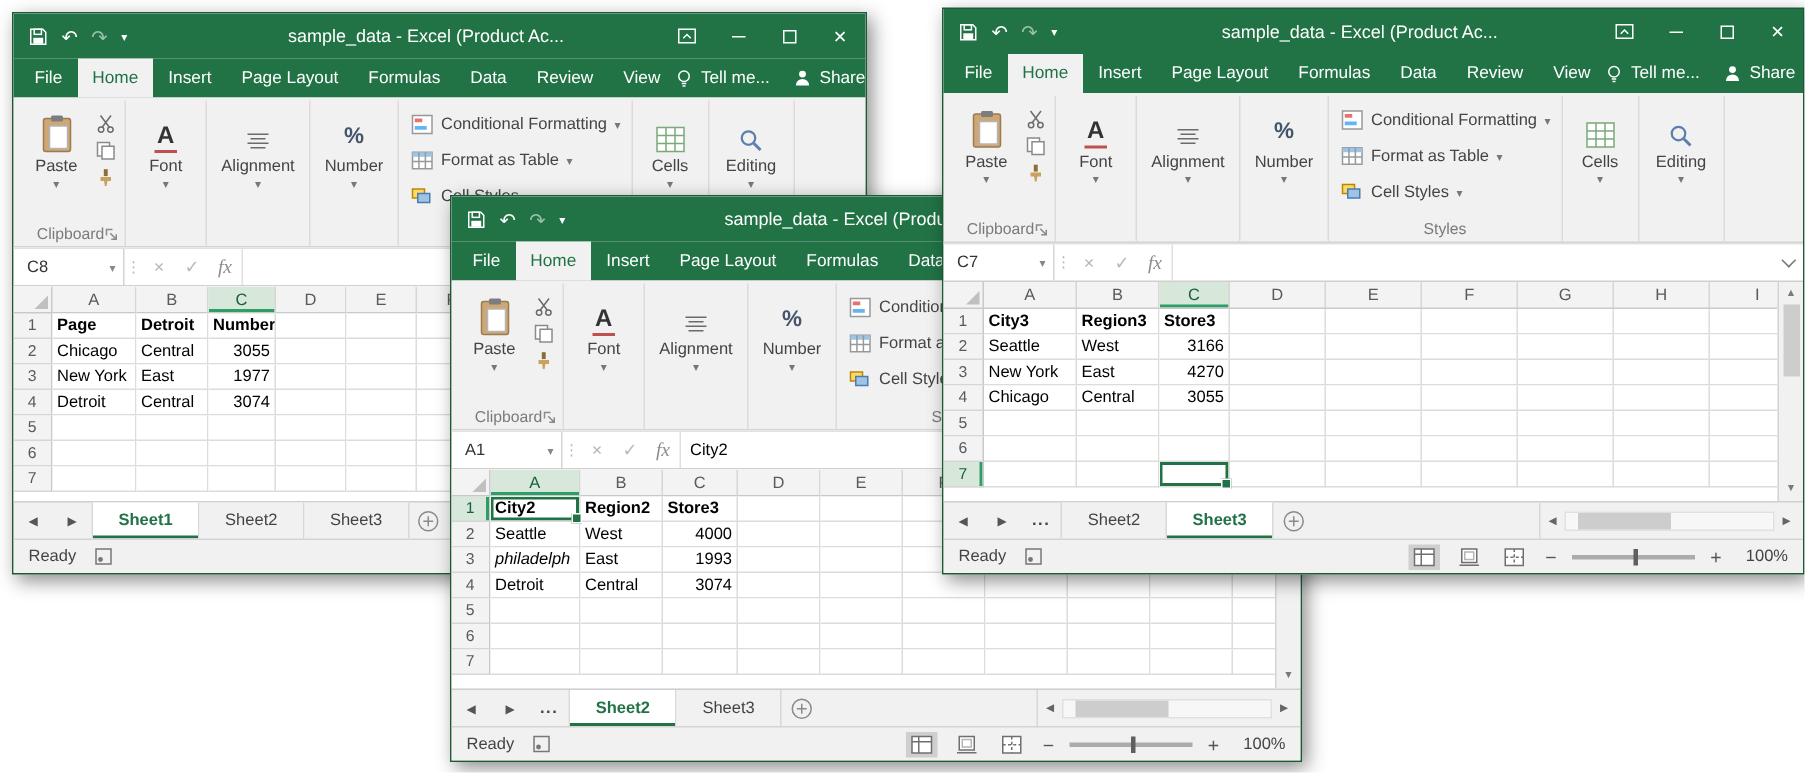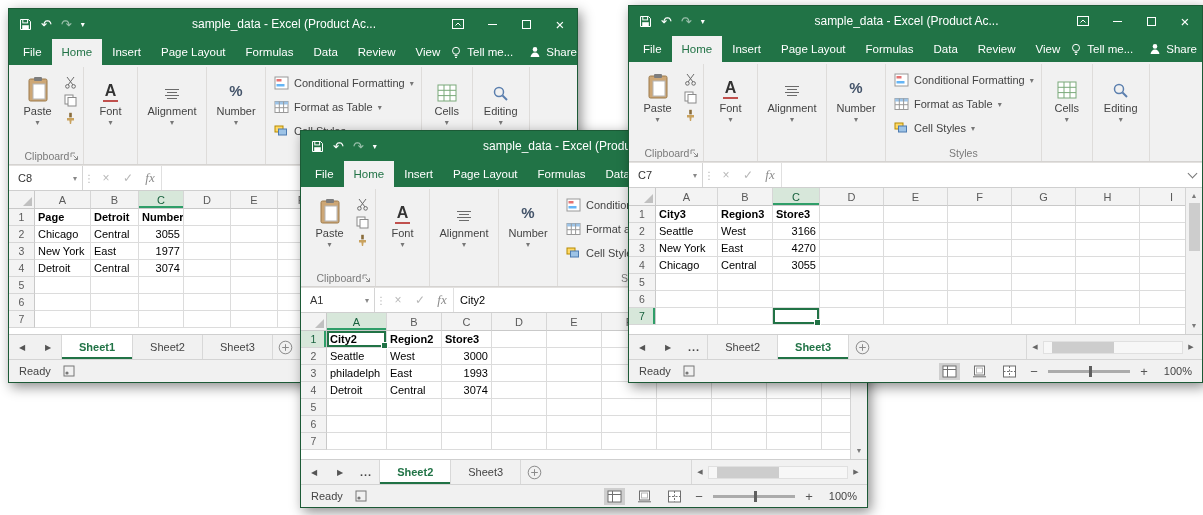--- a/index.html
+++ b/index.html
@@ -723,32 +723,32 @@
           <div class="cell" style="width: 55px;"></div>
           <div class="cell" style="width: 55px;"></div>
           <div class="cell" style="width: 55px;"></div>
           <div class="cell" style="width: 55px;"></div>
           <div class="cell" style="width: 55px;"></div>
         </div>
         <div class="grow">
           <div class="rh" style="width: 26px;">2</div>
           <div class="cell" style="width: 60px;">Seattle</div>
           <div class="cell" style="width: 55px;">West</div>
-          <div class="cell num" style="width: 50px;">3000</div>
+          <div class="cell num" style="width: 50px;">4000</div>
           <div class="cell" style="width: 55px;"></div>
           <div class="cell" style="width: 55px;"></div>
           <div class="cell" style="width: 55px;"></div>
           <div class="cell" style="width: 55px;"></div>
           <div class="cell" style="width: 55px;"></div>
           <div class="cell" style="width: 55px;"></div>
           <div class="cell" style="width: 55px;"></div>
         </div>
         <div class="grow">
           <div class="rh" style="width: 26px;">3</div>
-          <div class="cell" style="width: 60px;">philadelph</div>
+          <div class="cell" style="width: 60px; font-style: italic;">philadelph</div>
           <div class="cell" style="width: 55px;">East</div>
           <div class="cell num" style="width: 50px;">1993</div>
           <div class="cell" style="width: 55px;"></div>
           <div class="cell" style="width: 55px;"></div>
           <div class="cell" style="width: 55px;"></div>
           <div class="cell" style="width: 55px;"></div>
           <div class="cell" style="width: 55px;"></div>
           <div class="cell" style="width: 55px;"></div>
           <div class="cell" style="width: 55px;"></div>
         </div>

